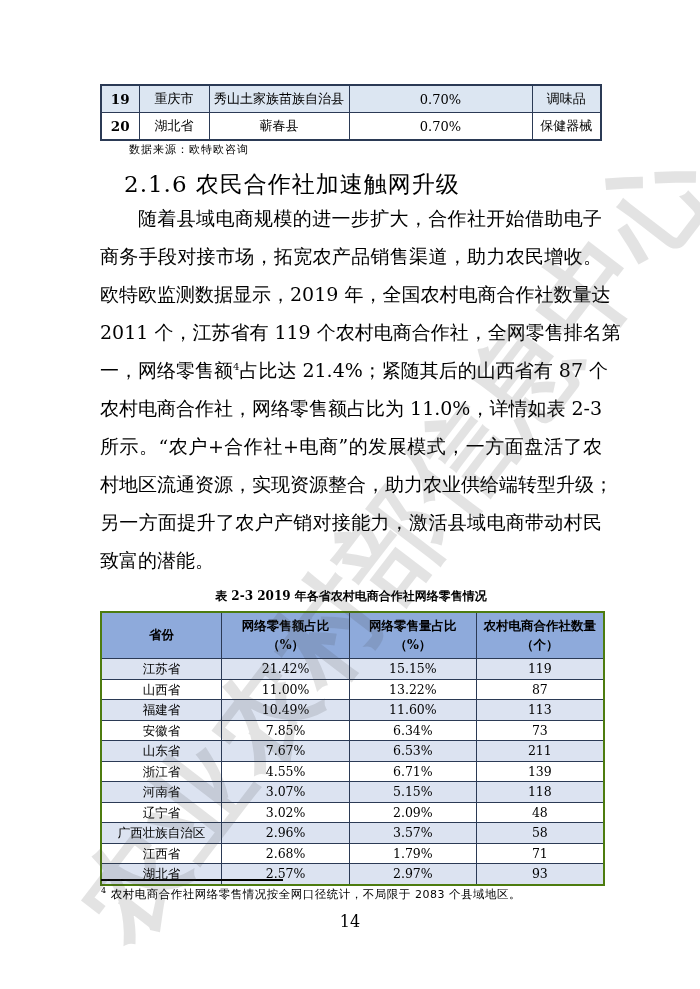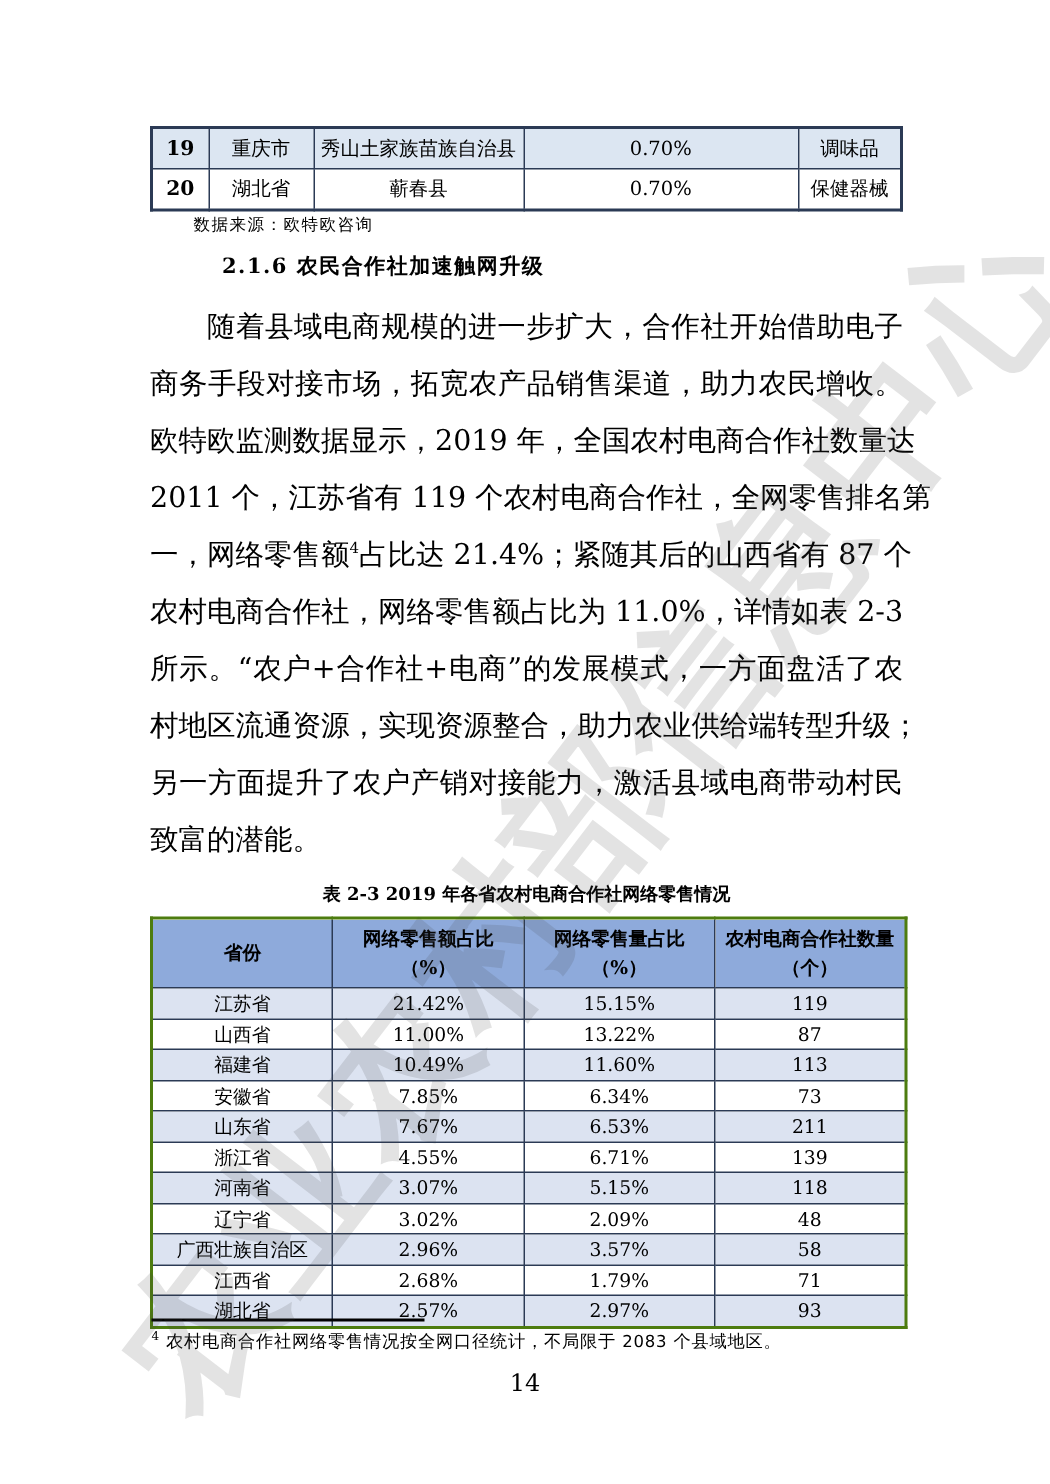--- a/index.html
+++ b/index.html
@@ -31,22 +31,22 @@
   }
   .toptable{border:2px solid #2b3a55;}
   .toptable tr.alt td{background:#dce6f2;}
   .toptable td.rank{font-weight:bold;font-size:13.5px;}
   .source-note{
     position:absolute;left:101px;top:142px;
     font-size:11px;letter-spacing:1px;margin-left:28px;
   }
   
   .heading{
-    position:absolute;left:148px;top:169px;
-    font-size:14px;font-weight:bold;letter-spacing:1px;
+    position:absolute;left:124px;top:169px;
+    font-size:23px;font-weight:normal;letter-spacing:1px;
   }
   .para{
     position:absolute;left:100px;top:199px;width:502px;
     font-size:19px;
   }
   .pline{
     height:38px;line-height:38px;
     text-align:justify;text-align-last:justify;
     white-space:nowrap;
   }

